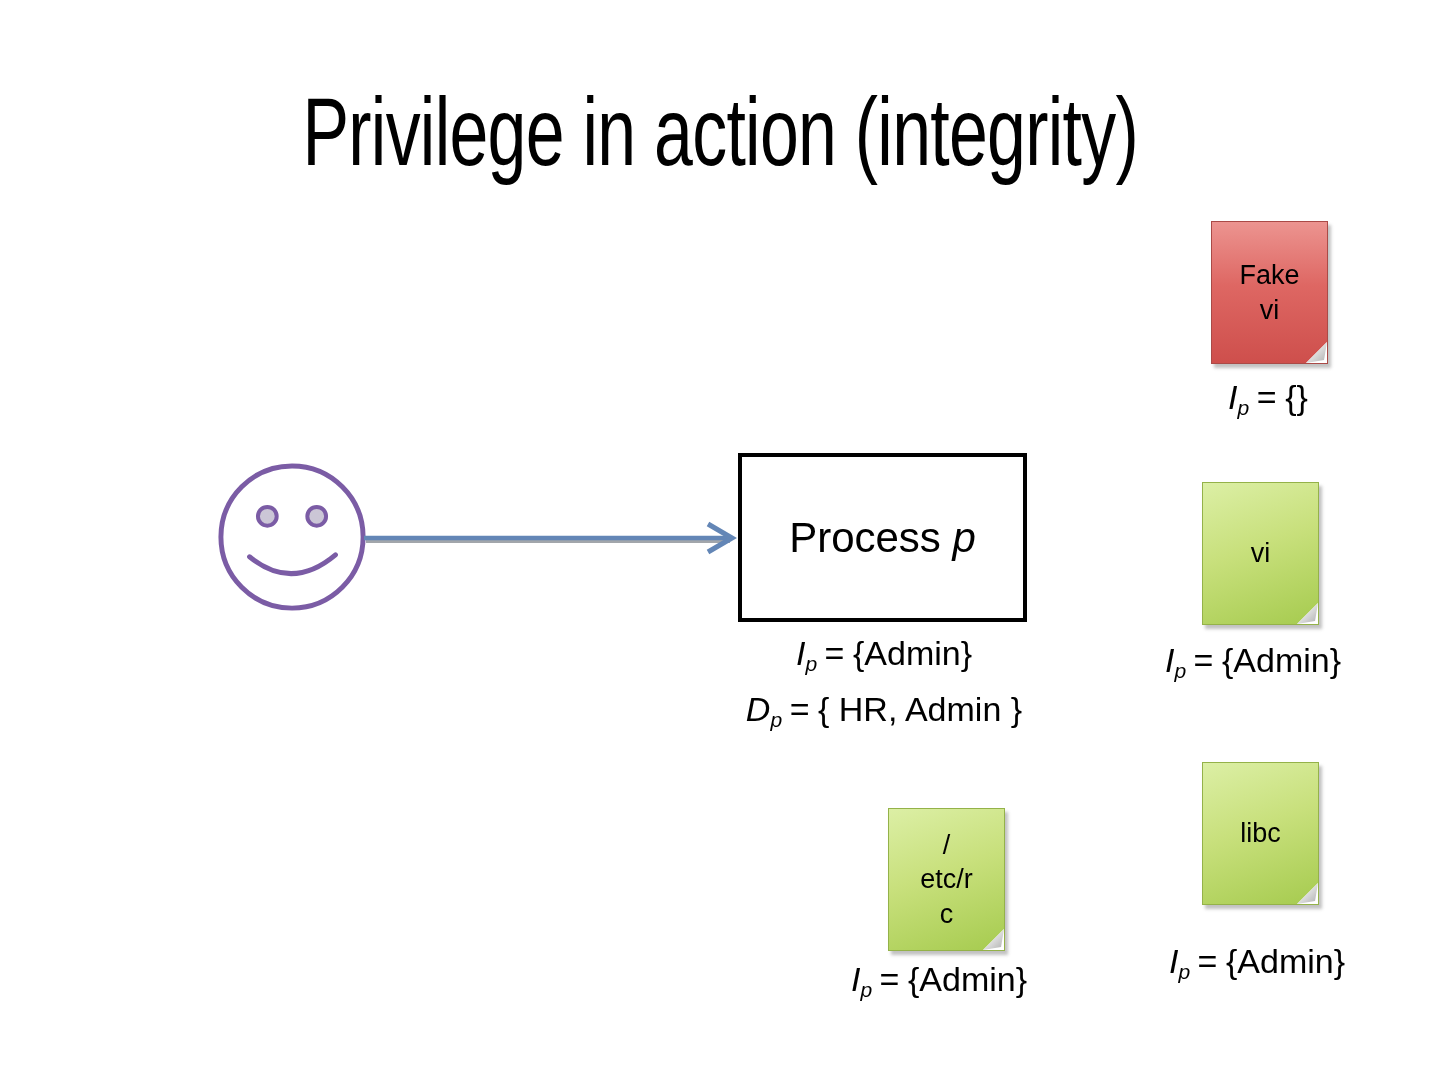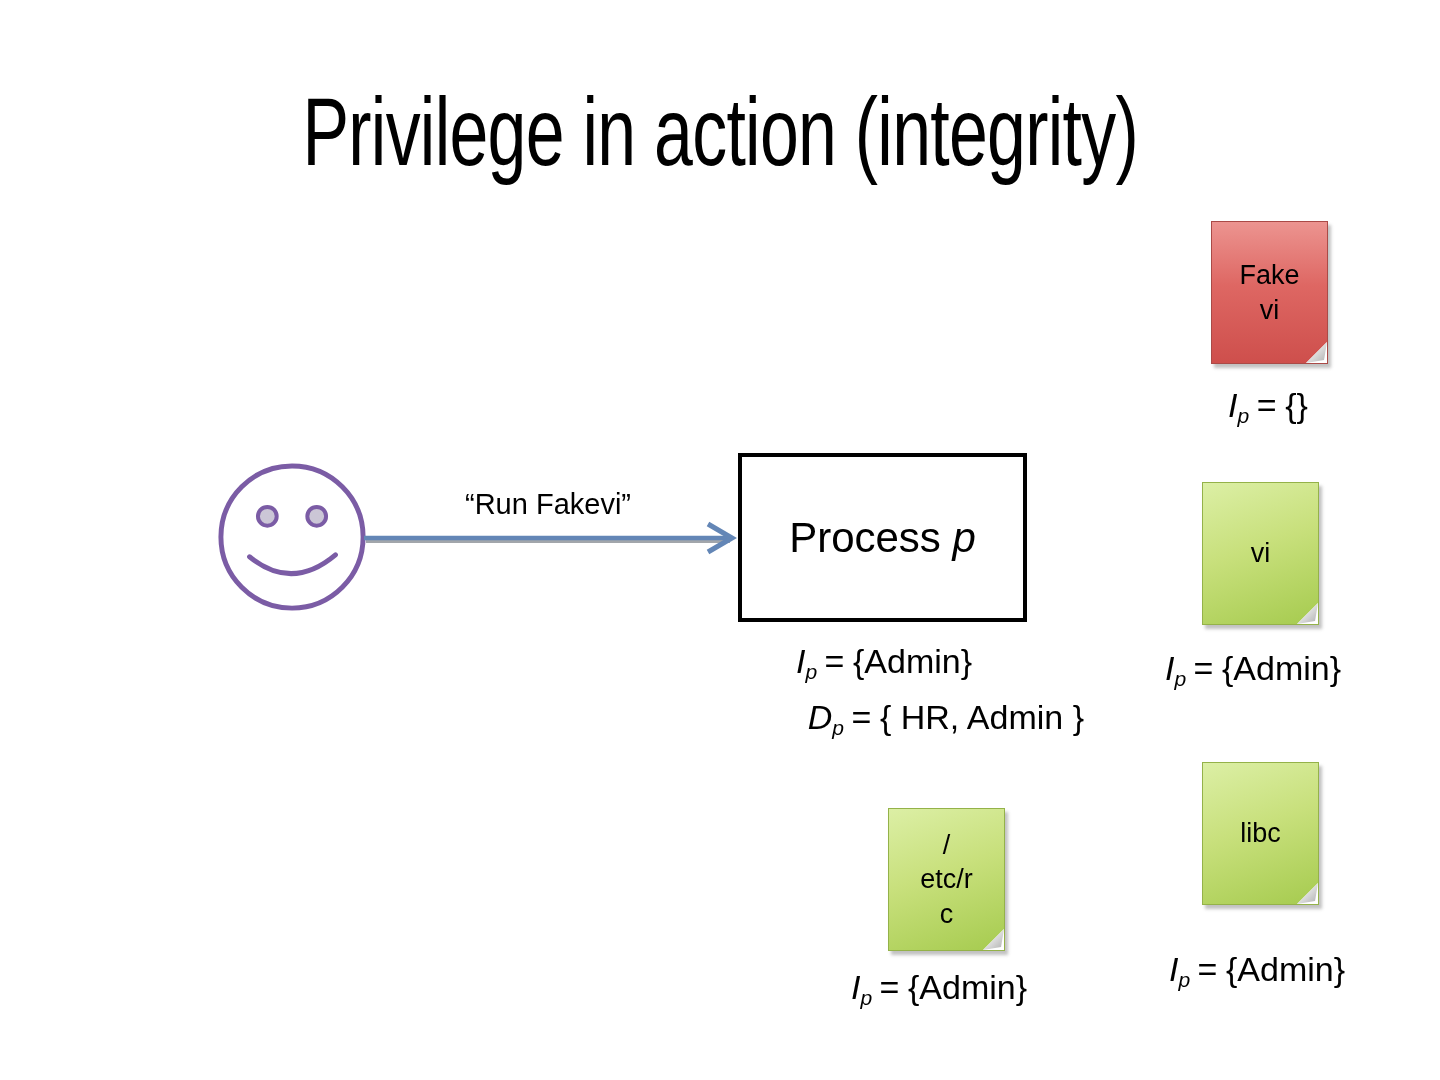--- a/index.html
+++ b/index.html
@@ -23,21 +23,21 @@
   }
   
   .process-box {
     position:absolute; left:738px; top:453px; width:281px; height:161px;
     border:4px solid #000; background:#fff;
     display:flex; align-items:center; justify-content:center;
     font-size:42px;
   }
   .it { font-style:italic; }
   
-  .caption { position:absolute; font-size:34px; white-space:nowrap; text-align:center;margin-top:8px; }
+  .caption { position:absolute; font-size:34px; white-space:nowrap; text-align:center; }
   .caption .sym { font-style:italic; }
   .caption .sub { font-style:italic; font-size:0.62em; position:relative; top:0.28em; }
   .caption .eq  { font-style:italic; margin:0 9px 0 7px; }
   
   .note {
     position:absolute; width:115px; height:141px;
     display:flex; align-items:center; justify-content:center; text-align:center;
     font-size:27px; line-height:1.28;
     box-shadow:3px 4px 3px rgba(120,120,120,0.45);
   }
@@ -67,37 +67,36 @@
     <span class="title">Privilege in action (integrity)</span>
   </div>
 
   <svg class="smiley" viewBox="0 0 160 160">
     <circle cx="79" cy="78" r="72" fill="#ffffff" stroke="#7b5ca5" stroke-width="5"></circle>
     <circle cx="54" cy="57" r="9.5" fill="#cbc6d6" stroke="#7b5ca5" stroke-width="4"></circle>
     <circle cx="104" cy="57" r="9.5" fill="#cbc6d6" stroke="#7b5ca5" stroke-width="4"></circle>
     <path d="M 36 98 Q 79 133 123 96" fill="none" stroke="#7b5ca5" stroke-width="5" stroke-linecap="round"></path>
   </svg>
 
-  <div class="cmd-label">“Run Fakevi”</div>
 
   <svg class="arrow-svg" viewBox="0 0 395 48">
     <line x1="10" y1="27" x2="374" y2="27" stroke="#a2a6ab" stroke-width="4"></line>
     <line x1="8" y1="24" x2="372" y2="24" stroke="#6386b6" stroke-width="4.5"></line>
     <polyline points="352,10 376,24 352,38" fill="none" stroke="#6386b6" stroke-width="5"></polyline>
   </svg>
 
   <div class="process-box">
     <span><span>Process</span>&nbsp;<span class="it">p</span></span>
   </div>
 
   <div class="caption" style="left:684px; top:634px; width:400px;">
     <span class="sym">I</span><span class="sub">p</span><span class="eq">=</span><span class="val">{Admin}</span>
   </div>
 
-  <div class="caption" style="left:684px; top:690px; width:400px;text-align:right;">
+  <div class="caption" style="left:684px; top:690px; width:400px;">
     <span class="sym">D</span><span class="sub">p</span><span class="eq">=</span><span class="val">{ HR, Admin }</span>
   </div>
 
   <div class="note malicious" style="left:1211px; top:221px;">
     <div class="note-text">
       <span class="nl">Fake</span>
       <span class="nl">vi</span>
     </div>
     <div class="fold">
       <div class="fold-cut"></div>

